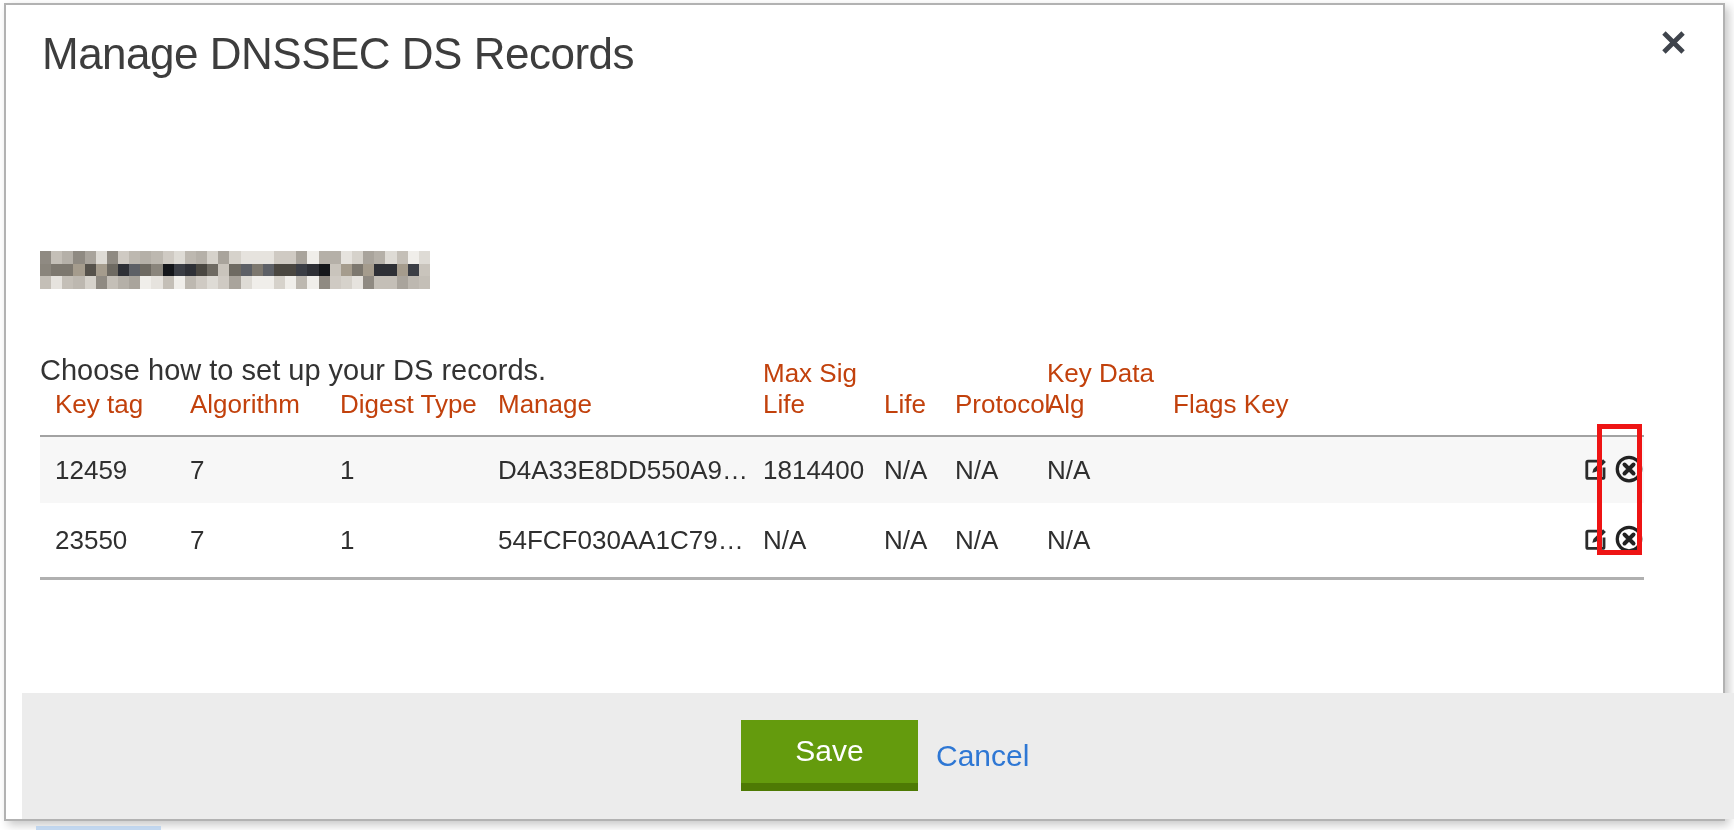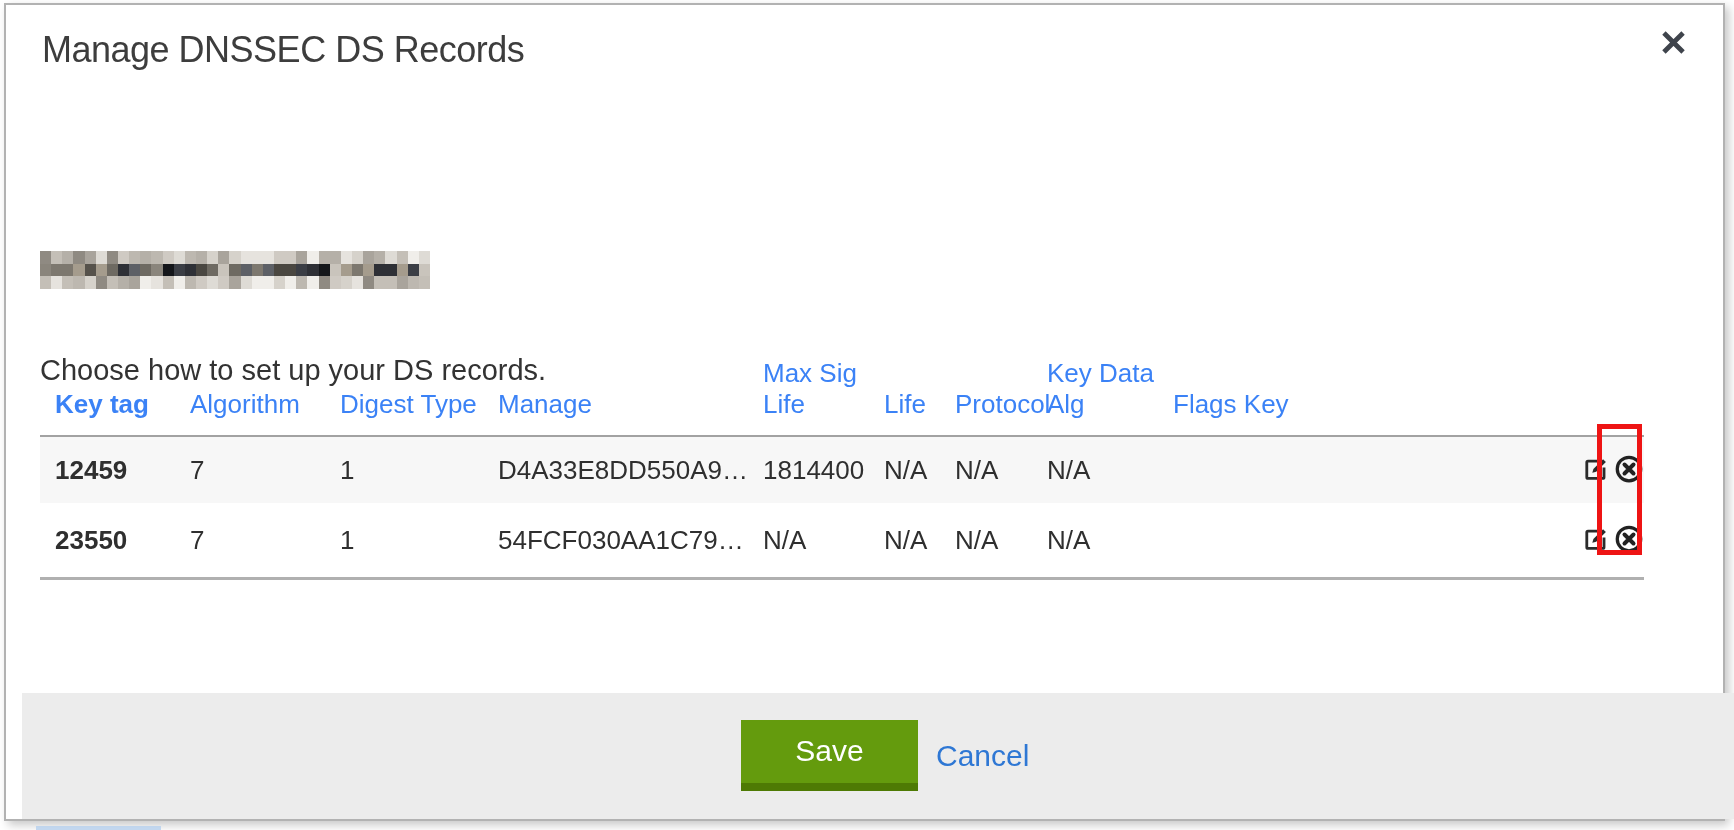--- a/index.html
+++ b/index.html
@@ -1,30 +1,30 @@
 <!DOCTYPE html>
 <html><head>
 <meta charset="utf-8">
 <style>
   html,body{margin:0;padding:0;background:#fff;width:1734px;height:830px;overflow:hidden;
     font-family:"Liberation Sans","DejaVu Sans",sans-serif;-webkit-font-smoothing:antialiased;}
   .stage{position:relative;width:1734px;height:830px;background:#fff;}
   .modal{position:absolute;left:4px;top:3px;width:1717px;height:814px;background:#fff;
     border:2px solid #b2b2b2;box-shadow:4px 4px 9px rgba(0,0,0,.22);}
-  .title{position:absolute;left:36px;top:24px;font-size:36px;color:#3d3d3d;letter-spacing:-.5px;}
+  .title{position:absolute;left:36px;top:24px;font-size:44px;color:#3d3d3d;letter-spacing:-.5px;}
   .close-btn{position:absolute;right:28px;top:15px;width:44px;height:44px;border:none;background:transparent;
     cursor:pointer;display:flex;align-items:center;justify-content:center;padding:0;}
   .redacted{position:absolute;left:34px;top:246px;width:390px;height:38px;display:grid;grid-auto-rows:1fr;}
   .redacted span{display:block;}
   .instruction{position:absolute;left:34px;top:305px;font-size:29px;color:#333;margin-top:44px;}
   table.ds{position:absolute;left:34px;top:353px;width:1604px;border-collapse:collapse;table-layout:fixed;
     font-size:26px;color:#2f2f2f;}
   table.ds th{font-weight:normal;text-align:left;vertical-align:bottom;padding:0 0 15px 0;height:57px;
-    color:#3b82f6;box-sizing:border-box;}
-  table.ds th:first-child,table.ds td:first-child{padding-left:15px;font-weight:bold;}
+    color:#c2410c;box-sizing:border-box;}
+  table.ds th:first-child,table.ds td:first-child{padding-left:15px;}
   table.ds tbody{border-top:2px solid #a2a2a2;border-bottom:3px solid #b0b0b0;}
   table.ds td{padding:0;vertical-align:middle;}
   tr.r0 td{height:66px;background:#f7f7f7;}
   tr.r1 td{height:74px;background:#ffffff;}
   td.actions{text-align:right;padding-right:13px;white-space:nowrap;}
   .icon-btn{border:none;background:transparent;padding:0;margin:0;cursor:pointer;vertical-align:middle;}
   .icon-btn.edit{margin-right:5px;}
   .highlight-box{position:absolute;left:1591px;top:419px;width:45px;height:131px;
     border:5px solid #ee1414;box-sizing:border-box;pointer-events:none;}
   .add-btn{position:absolute;left:39px;top:567px;width:233px;height:50px;background:#fff;

